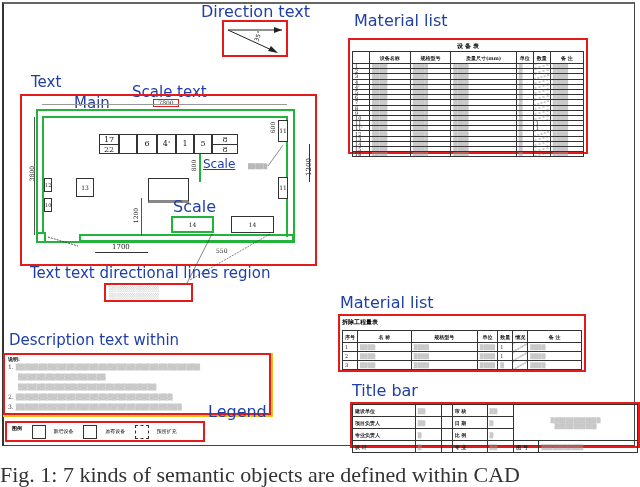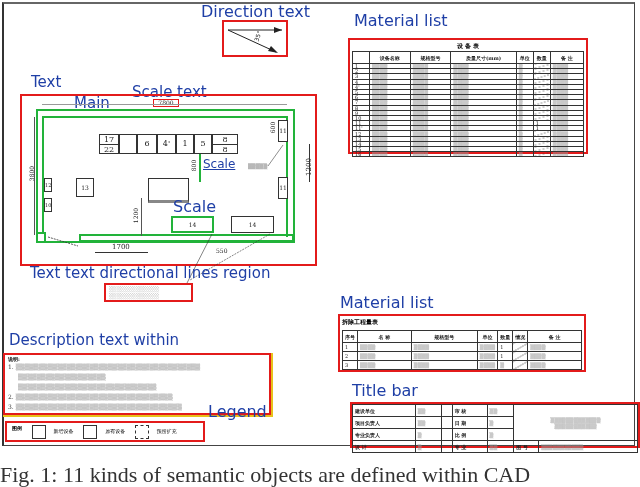--- a/index.html
+++ b/index.html
@@ -392,13 +392,13 @@
       <td></td>
       <td style="font-weight:bold;">专 业</td>
       <td class="gray">▒▒</td>
       <td style="font-weight:bold;width:20px;">图 号</td>
       <td class="gray">▒▒▒▒▒▒▒▒▒▒▒</td>
     </tr>
   </tbody>
     </table>
 </div>
 
-<div class="caption">Fig. 1: 11 kinds of semantic objects are defined within CAD</div>
+<div class="caption">Fig. 1: 7 kinds of semantic objects are defined within CAD</div>
 
 </body></html>

